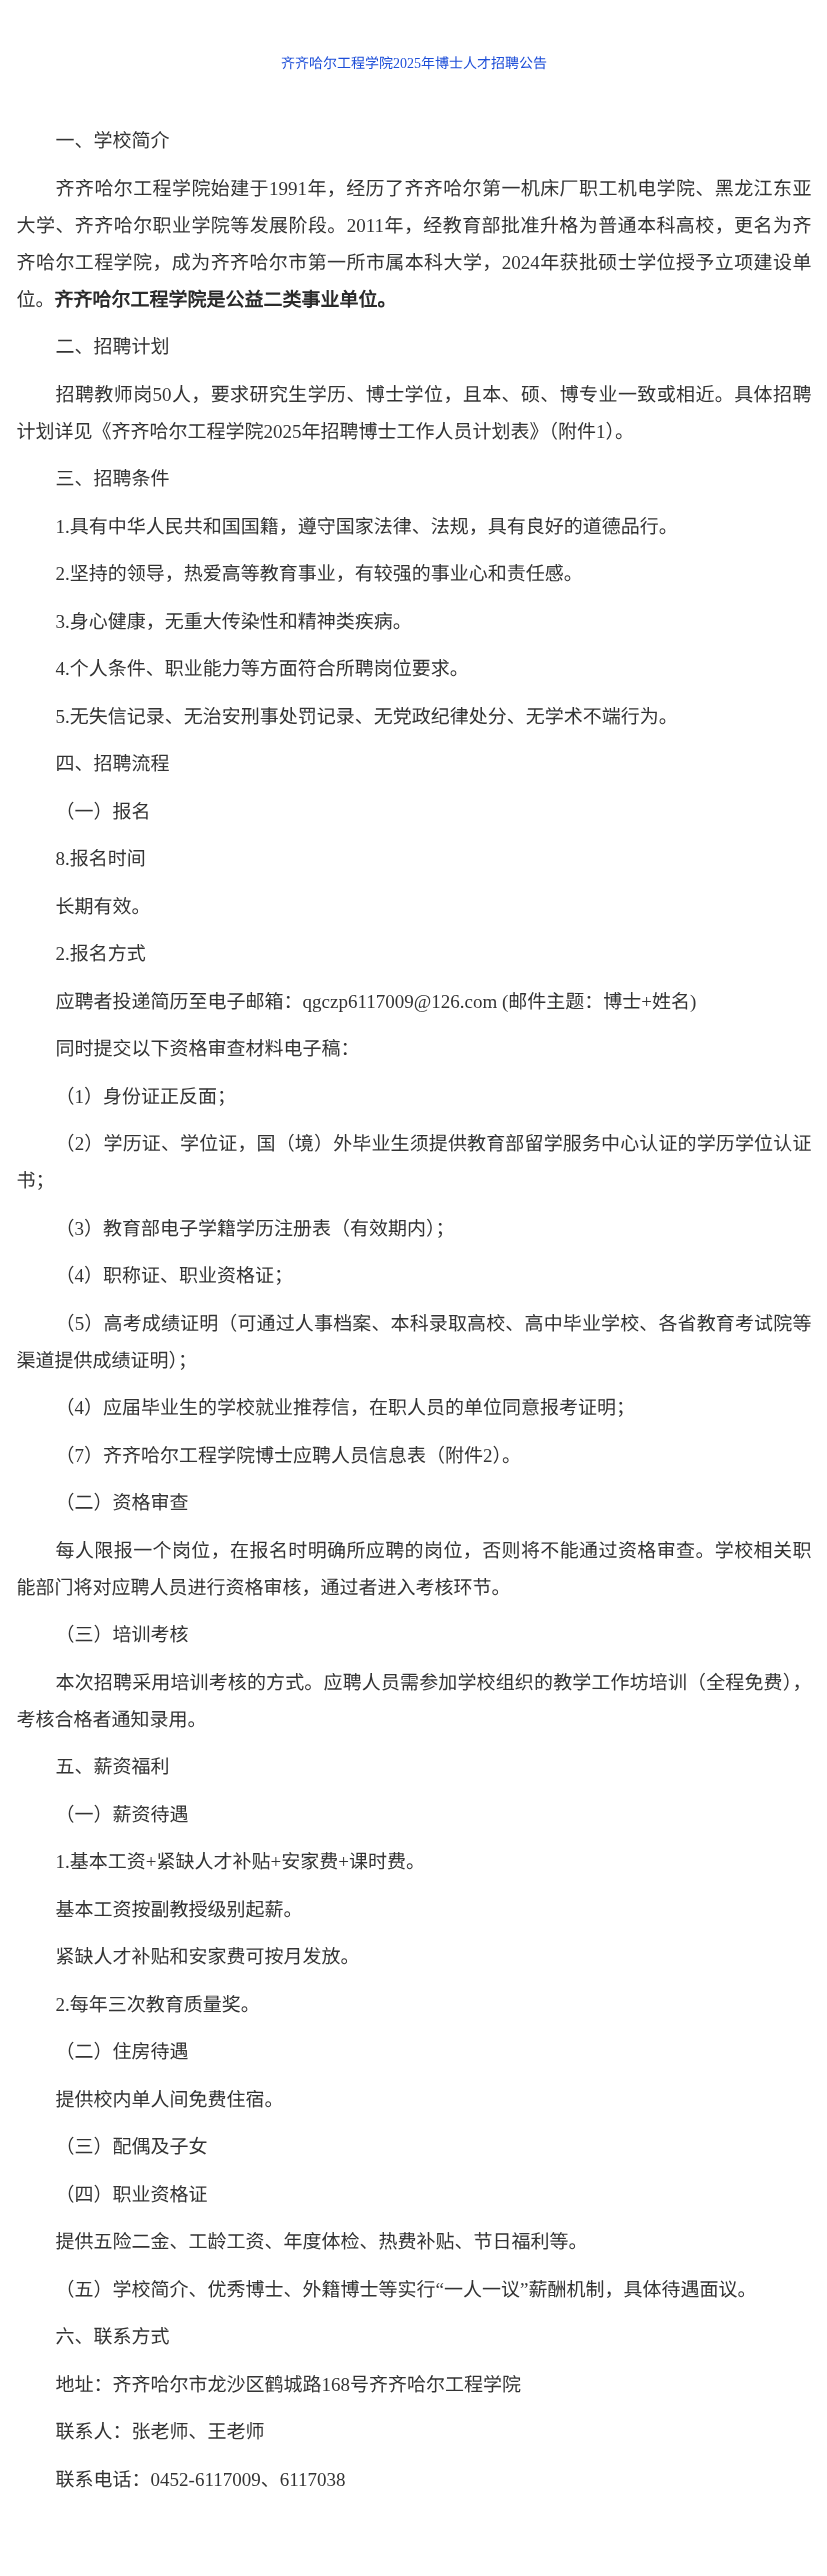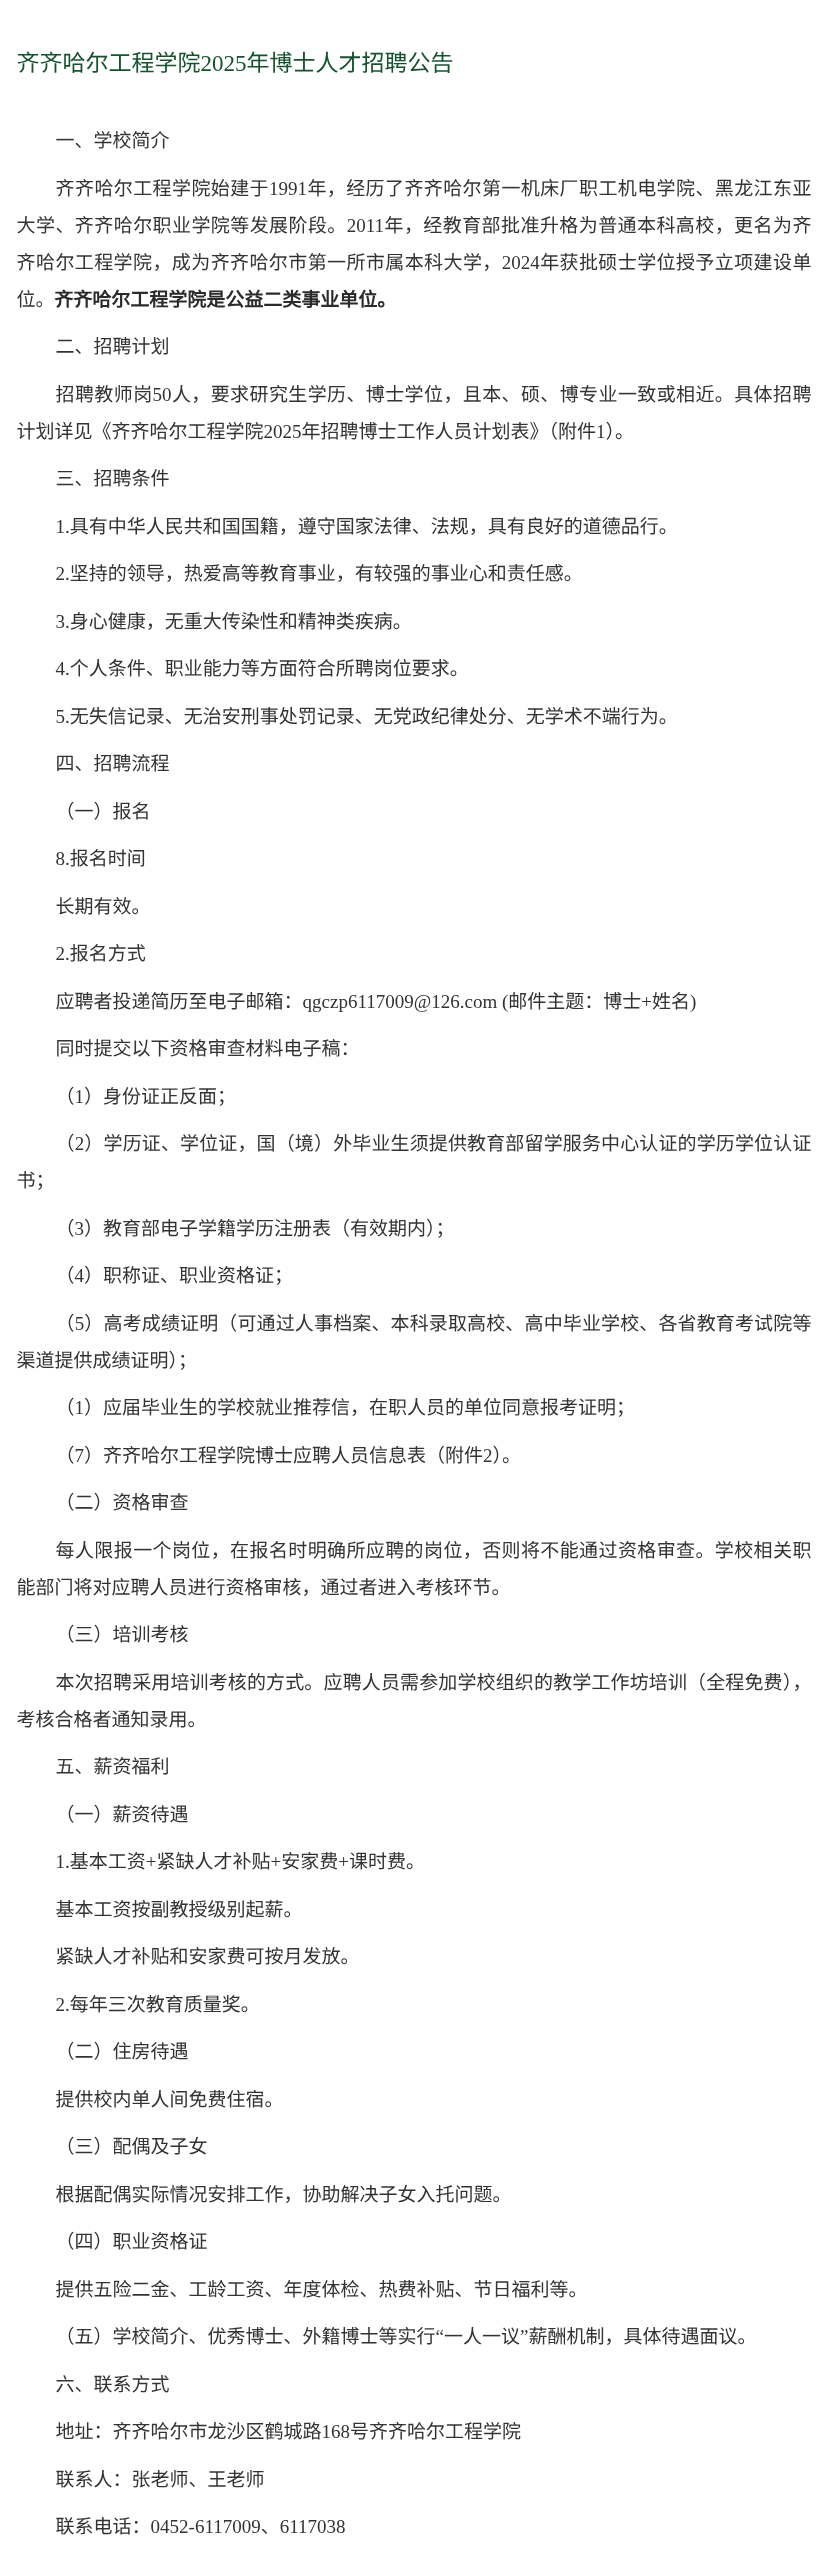--- a/index.html
+++ b/index.html
@@ -13,25 +13,26 @@
     min-height: 2576px;
     box-sizing: border-box;
     margin: 0 auto;
     background: #ffffff;
     padding: 48px 16.6px 33px 16.6px;
     color: #333333;
     font-family: "Liberation Serif", serif;
     font-size: 19px;
   }
   .doc-title {
-    font-size: 23px;
+    font-size: 14px;
     font-weight: normal;
     line-height: 31px;
+    text-align: center;
     margin: 0 0 43px 0;
-    color: #14532d;
+    color: #1d4ed8;
   }
   .block {
     font-size: 19px;
     font-weight: normal;
     line-height: 37px;
     margin: 0 0 10.5px 0;
     text-indent: 39px;
     text-align: justify;
     color: #333333;
     word-break: break-word;
@@ -62,36 +63,35 @@
       <p class="block"><span class="">8.报名时间</span></p>
       <p class="block"><span class="">长期有效。</span></p>
       <p class="block"><span class="">2.报名方式</span></p>
       <p class="block"><span class="">应聘者投递简历至电子邮箱：qgczp6117009@126.com (邮件主题：博士+姓名)</span></p>
       <p class="block"><span class="">同时提交以下资格审查材料电子稿：</span></p>
       <p class="block"><span class="">（1）身份证正反面；</span></p>
       <p class="block"><span class="">（2）学历证、学位证，国（境）外毕业生须提供教育部留学服务中心认证的学历学位认证书；</span></p>
       <p class="block"><span class="">（3）教育部电子学籍学历注册表（有效期内）；</span></p>
       <p class="block"><span class="">（4）职称证、职业资格证；</span></p>
       <p class="block"><span class="">（5）高考成绩证明（可通过人事档案、本科录取高校、高中毕业学校、各省教育考试院等渠道提供成绩证明）；</span></p>
-      <p class="block"><span class="">（1）应届毕业生的学校就业推荐信，在职人员的单位同意报考证明；</span></p>
+      <p class="block"><span class="">（4）应届毕业生的学校就业推荐信，在职人员的单位同意报考证明；</span></p>
       <p class="block"><span class="">（7）齐齐哈尔工程学院博士应聘人员信息表（附件2）。</span></p>
       <p class="block"><span class="">（二）资格审查</span></p>
       <p class="block"><span class="">每人限报一个岗位，在报名时明确所应聘的岗位，否则将不能通过资格审查。学校相关职能部门将对应聘人员进行资格审核，通过者进入考核环节。</span></p>
       <p class="block"><span class="">（三）培训考核</span></p>
       <p class="block"><span class="">本次招聘采用培训考核的方式。应聘人员需参加学校组织的教学工作坊培训（全程免费），考核合格者通知录用。</span></p>
       <h2 class="block"><span class="">五、薪资福利</span></h2>
       <p class="block"><span class="">（一）薪资待遇</span></p>
       <p class="block"><span class="">1.基本工资+紧缺人才补贴+安家费+课时费。</span></p>
       <p class="block"><span class="">基本工资按副教授级别起薪。</span></p>
       <p class="block"><span class="">紧缺人才补贴和安家费可按月发放。</span></p>
       <p class="block"><span class="">2.每年三次教育质量奖。</span></p>
       <p class="block"><span class="">（二）住房待遇</span></p>
       <p class="block"><span class="">提供校内单人间免费住宿。</span></p>
       <p class="block"><span class="">（三）配偶及子女</span></p>
-      <p class="block"><span class="">根据配偶实际情况安排工作，协助解决子女入托问题。</span></p>
       <p class="block"><span class="">（四）职业资格证</span></p>
       <p class="block"><span class="">提供五险二金、工龄工资、年度体检、热费补贴、节日福利等。</span></p>
       <p class="block"><span class="">（五）学校简介、优秀博士、外籍博士等实行“一人一议”薪酬机制，具体待遇面议。</span></p>
       <h2 class="block"><span class="">六、联系方式</span></h2>
       <p class="block"><span class="">地址：齐齐哈尔市龙沙区鹤城路168号齐齐哈尔工程学院</span></p>
       <p class="block"><span class="">联系人：张老师、王老师</span></p>
       <p class="block"><span class="">联系电话：0452-6117009、6117038</span></p>
     </section>
 </main>
 

